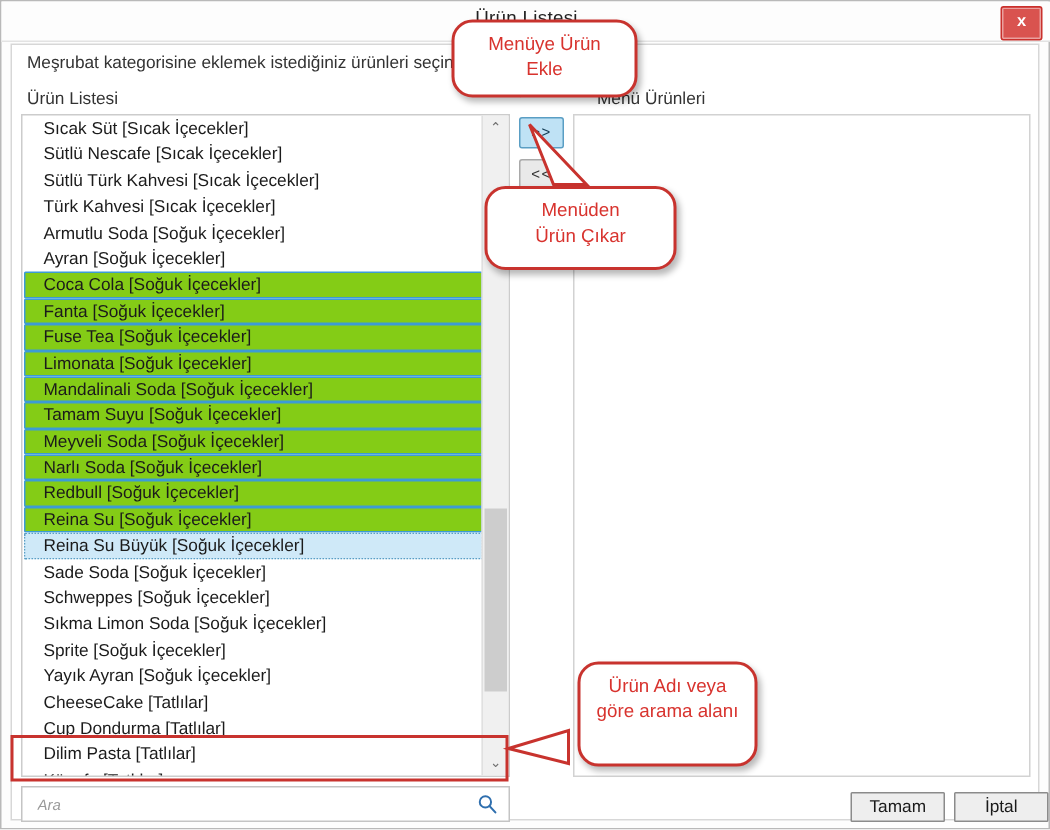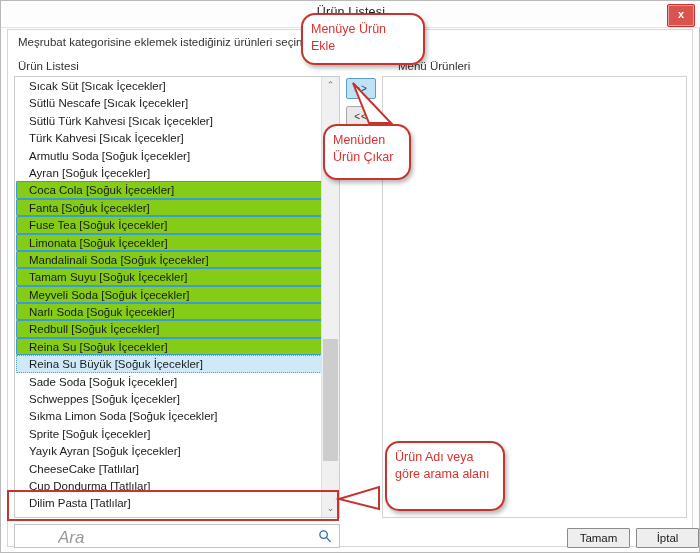--- a/index.html
+++ b/index.html
@@ -45,39 +45,39 @@
           text-align:center;line-height:19px;cursor:pointer;letter-spacing:1px;box-sizing:border-box;}
   .midbtn.add{left:338px;top:48px;background:#bfe2f5;border-color:#5a9ec4;color:#123a52;}
   .midbtn.rem{left:338px;top:76px;background:#e9e9e9;border-color:#a9a9a9;}
 
   
   .rightbox{position:absolute;left:374px;top:46px;width:305px;height:442px;background:#fff;border:1px solid #d2d2d2;box-sizing:border-box;}
 
   
   .searchbox{position:absolute;left:6px;top:494px;width:326px;height:24px;background:#fff;border:1px solid #c4c4c4;box-sizing:border-box;}
   .searchbox input{position:absolute;left:8px;top:3px;width:280px;height:17px;border:0;outline:0;background:transparent;
-                   font-family:"Liberation Sans",sans-serif;font-size:17px;font-style:italic;color:#8a8a8a;margin-left:33px;}
+                   font-family:"Liberation Sans",sans-serif;font-size:10px;font-style:italic;color:#8a8a8a;}
   .searchbox input::placeholder{color:#9a9a9a;font-style:italic;opacity:1;}
   .mag{position:absolute;right:7px;top:4px;width:14px;height:14px;}
 
   
   .footer-btn{position:absolute;width:63px;height:20px;background:#eeeeee;border:1px solid #8b8b8b;border-radius:1px;
               font-size:11.5px;color:#1a1a1a;text-align:center;line-height:18px;cursor:pointer;box-sizing:border-box;}
   .footer-btn.ok{left:566px;top:527px;}
   .footer-btn.cancel{left:635px;top:527px;}
 
   
-  .callout{position:absolute;background:#fff;border:2px solid #c8332e;border-radius:14px;color:#d8332e;text-align:left;
+  .callout{position:absolute;background:#fff;border:2px solid #c8332e;border-radius:14px;color:#d8332e;text-align:center;
            font-size:12.5px;line-height:17px;box-shadow:2px 3px 4px rgba(0,0,0,.28);z-index:40;padding:6px 8px;box-sizing:border-box;}
   .callout .ln{display:block;}
   .tailsvg{position:absolute;z-index:39;overflow:visible;}
   .annot-box{position:absolute;border:2px solid #c8332e;box-sizing:border-box;z-index:38;}
 
   .c1{left:300px;top:12px;width:124px;height:52px;}
-  .c2{left:322px;top:123px;width:88px;height:56px;}
+  .c2{left:322px;top:123px;width:128px;height:56px;}
   .c3{left:384px;top:440px;width:120px;height:70px;}
 </style>
 </head>
 <body>
 
 <div class="window">
 
   <div class="titlebar">
     <div class="title-text">Ürün Listesi</div>
     <div class="close-btn">

